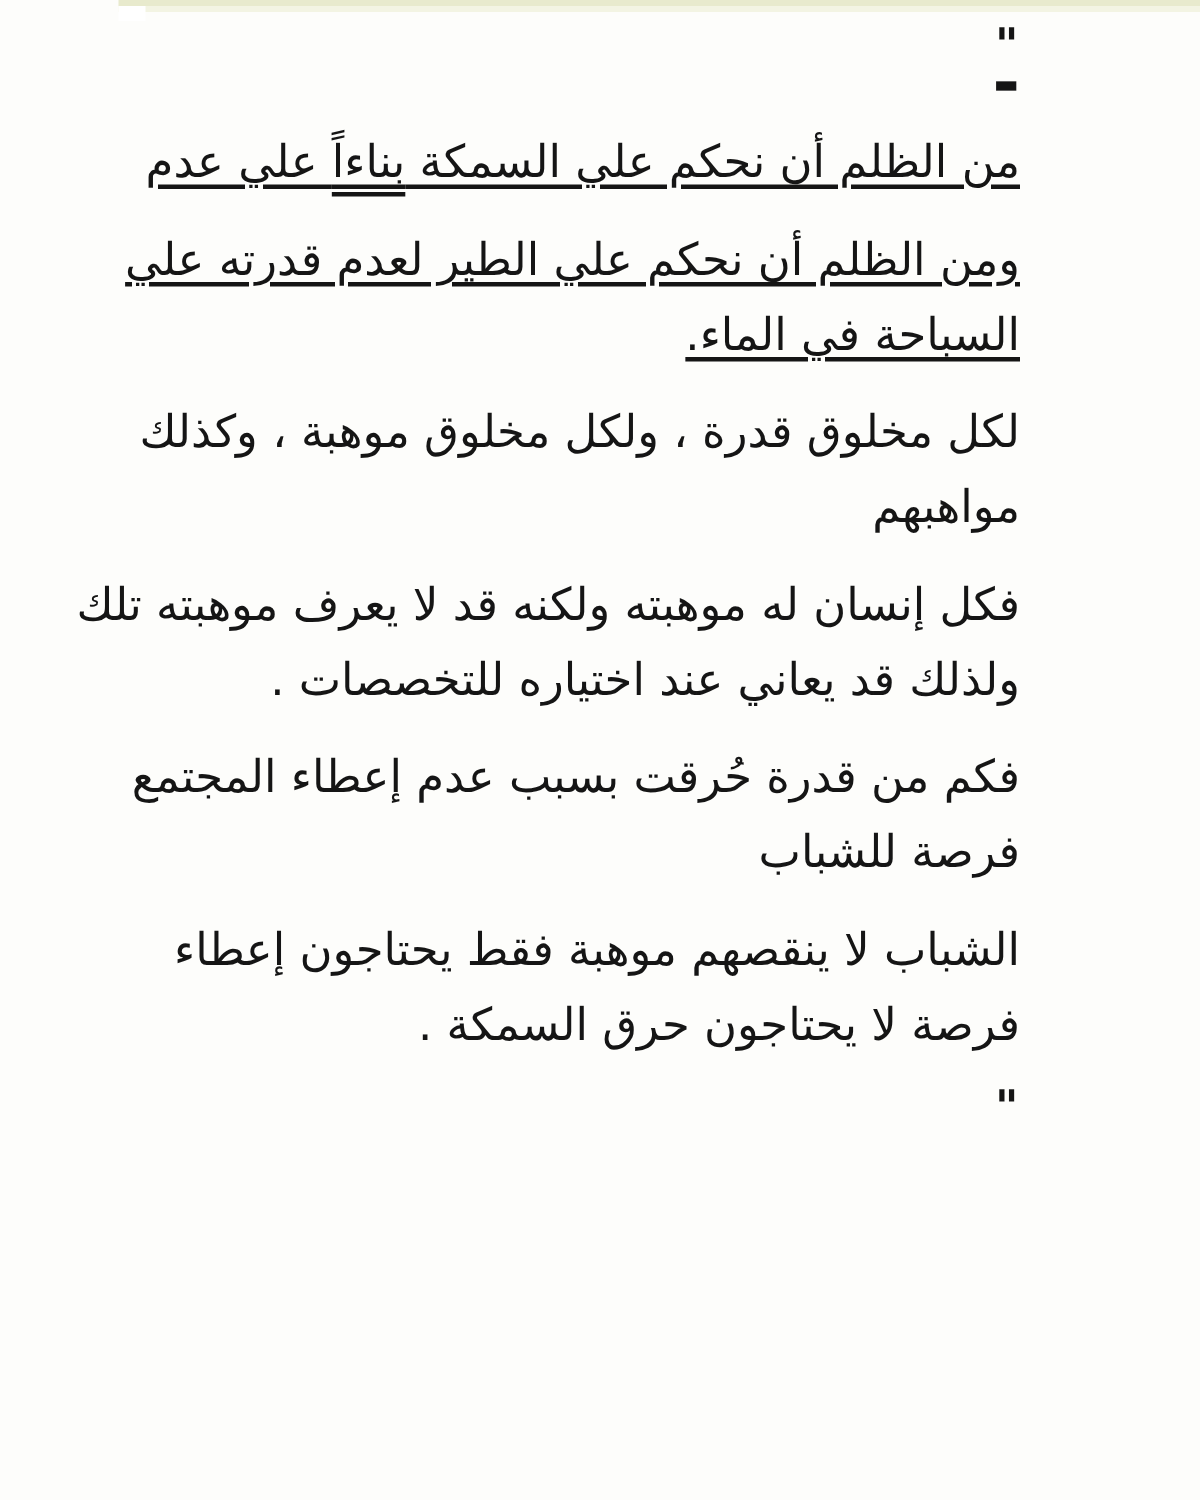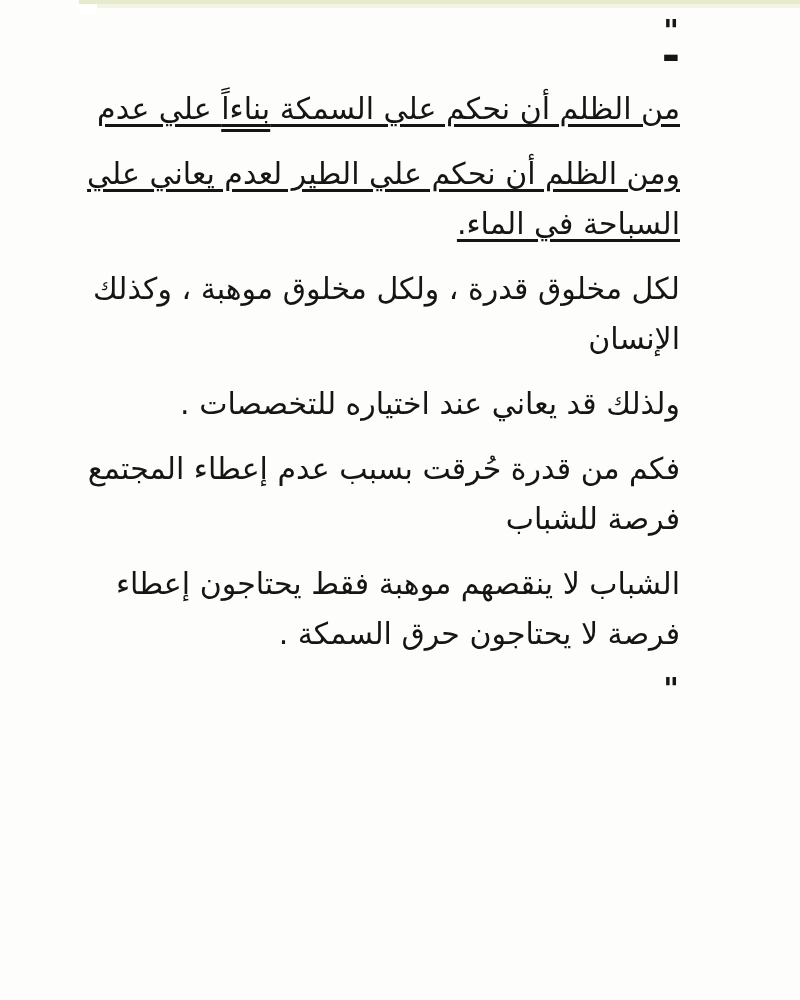--- a/index.html
+++ b/index.html
@@ -91,30 +91,31 @@
   <div class="content" dir="rtl">
 
     <div class="quote-mark">"</div>
     <div class="dash-mark">-</div>
 
     <p class="para para-first underlined">
       <span class="line"><span>من الظلم أن نحكم علي السمكة </span><span class="misspelled">بناءاً</span><span> علي عدم</span></span>
     </p>
 
     <p class="para underlined">
-      <span class="line">ومن الظلم أن نحكم علي الطير لعدم يعاني علي</span>
+      <span class="line">ومن الظلم أن نحكم علي الطير لعدم قدرته علي</span>
       <span class="line">السباحة في الماء.</span>
     </p>
 
     <p class="para">
       <span class="line">لكل مخلوق قدرة ، ولكل مخلوق موهبة ، وكذلك</span>
-      <span class="line">الإنسان</span>
+      <span class="line">مواهبهم</span>
     </p>
 
     <p class="para">
+      <span class="line">فكل إنسان له موهبته ولكنه قد لا يعرف موهبته تلك</span>
       <span class="line">ولذلك قد يعاني عند اختياره للتخصصات .</span>
     </p>
 
     <p class="para">
       <span class="line">فكم من قدرة حُرقت بسبب عدم إعطاء المجتمع</span>
       <span class="line">فرصة للشباب</span>
     </p>
 
     <p class="para">
       <span class="line">الشباب لا ينقصهم موهبة فقط يحتاجون إعطاء</span>

